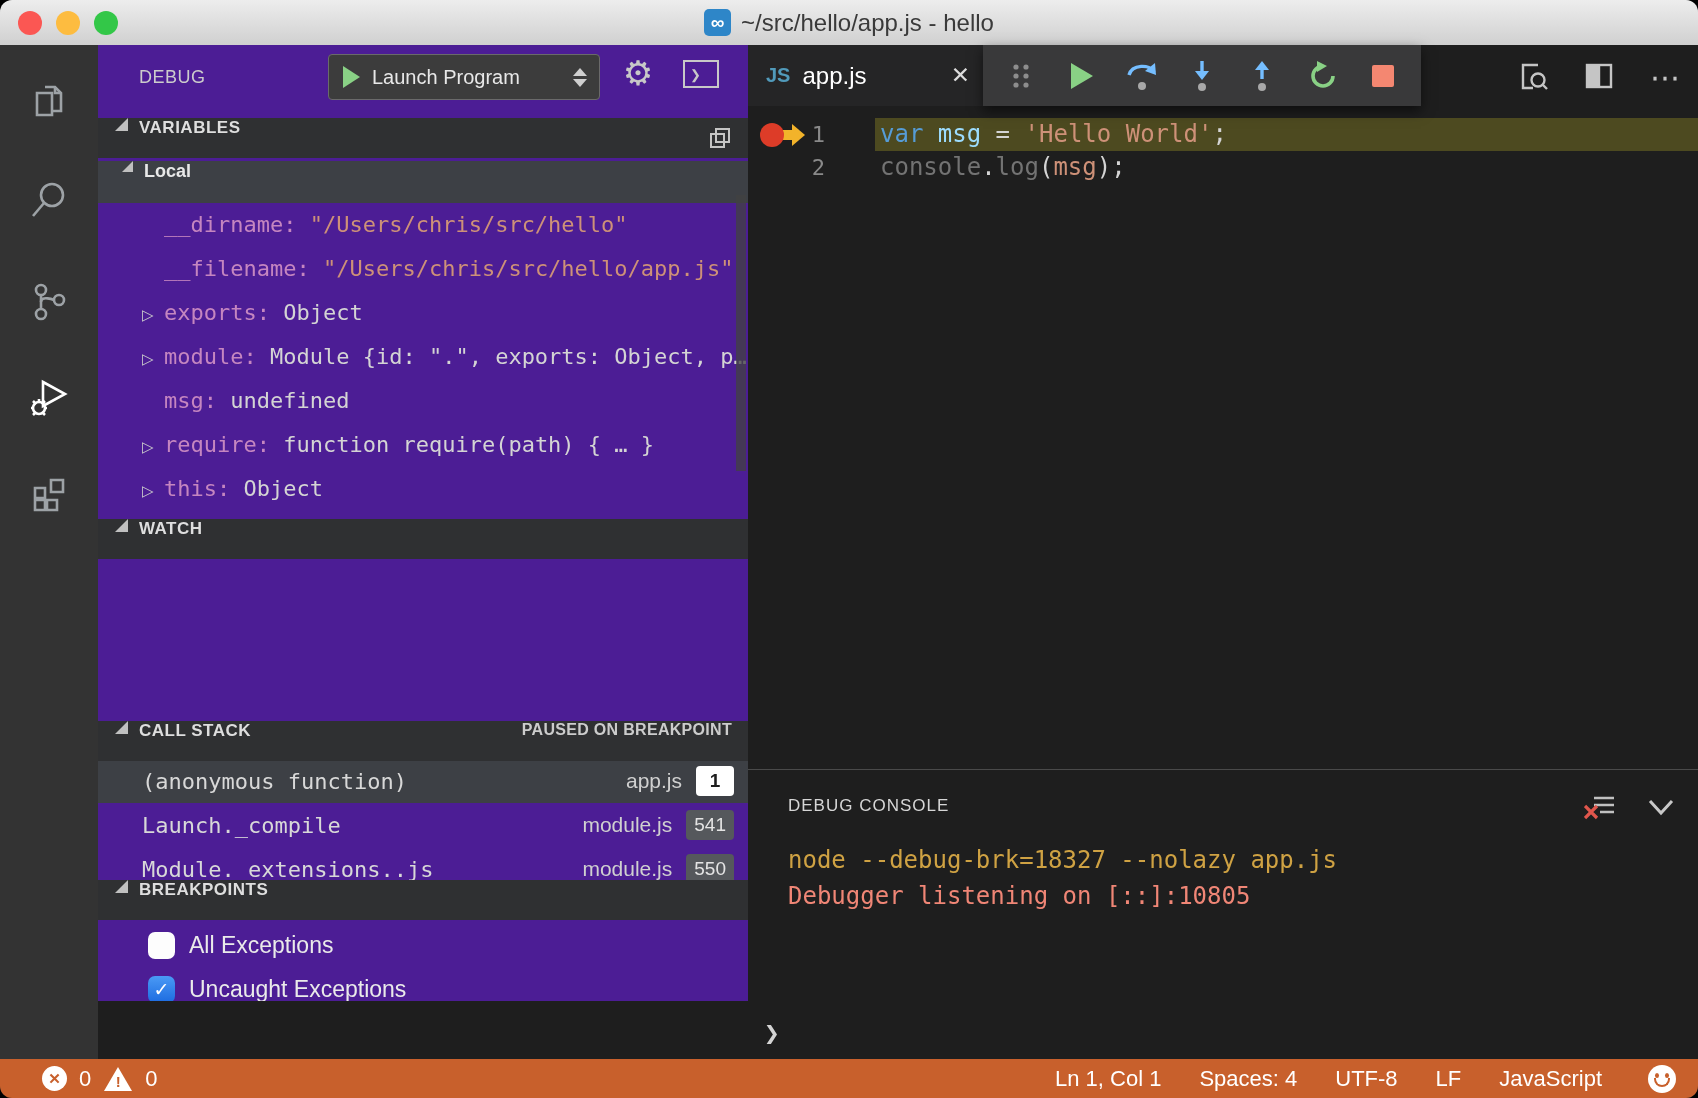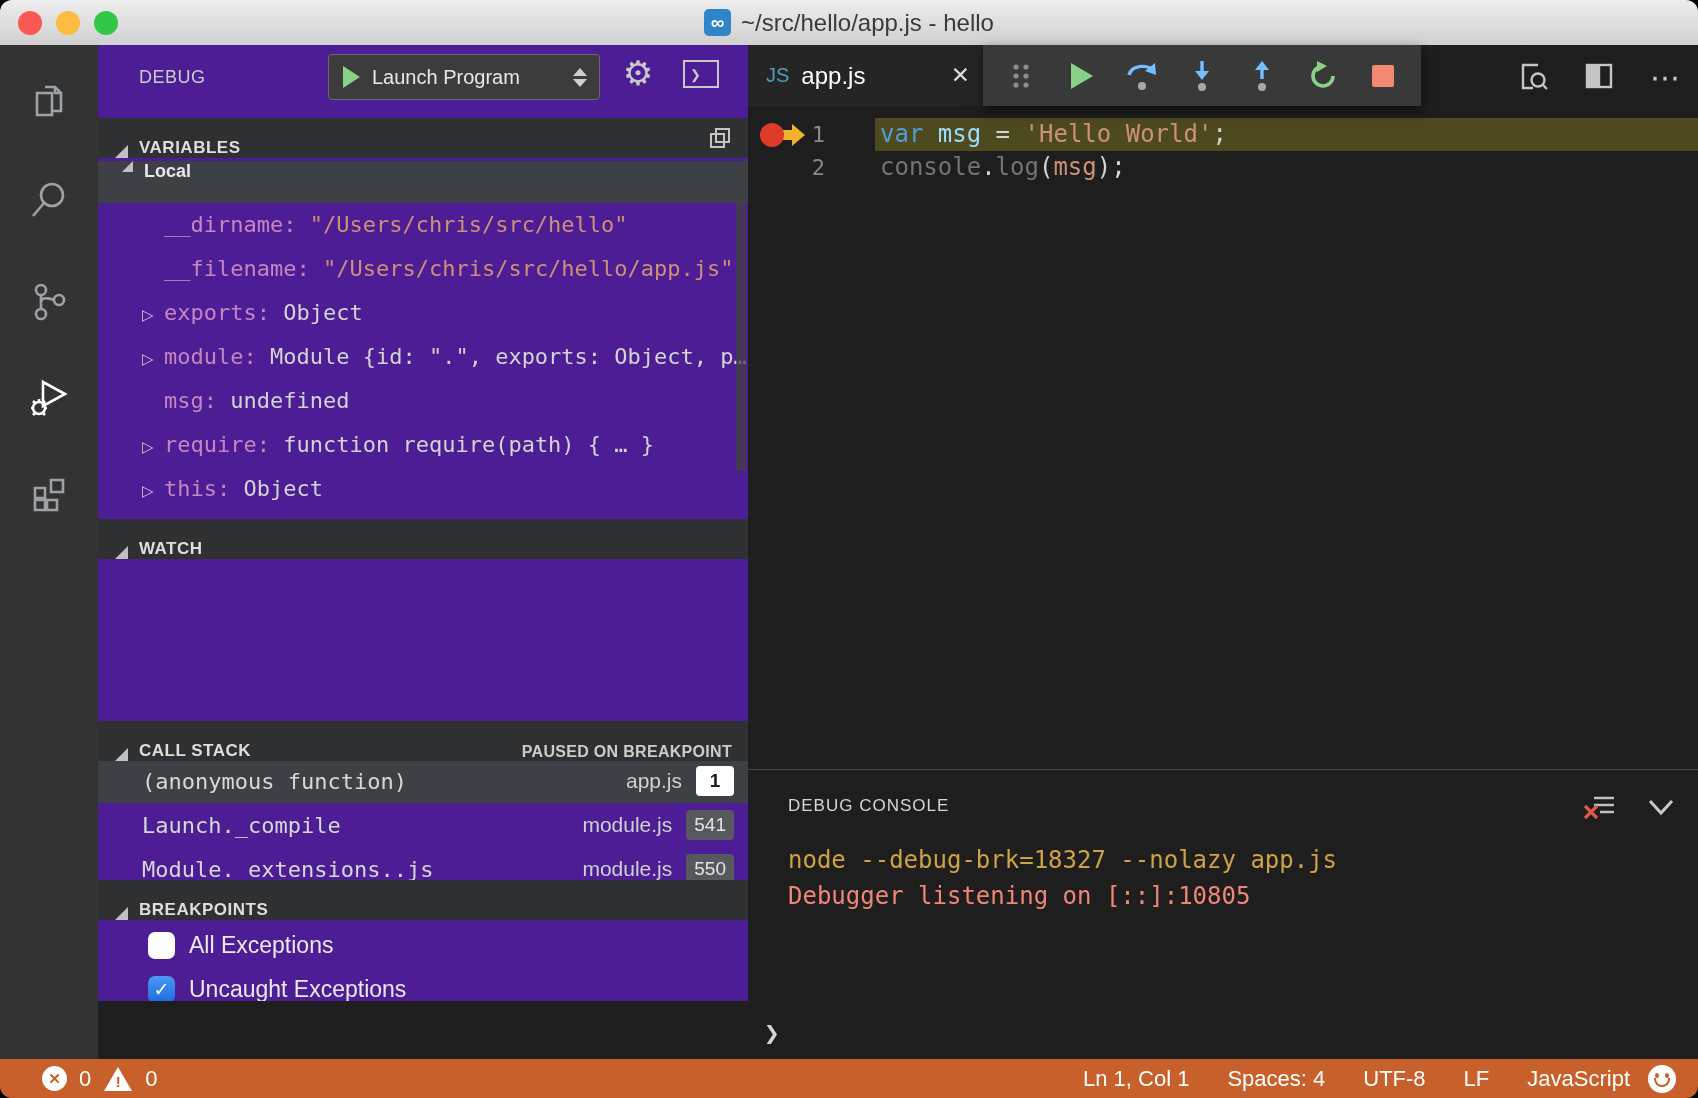--- a/index.html
+++ b/index.html
@@ -33,21 +33,21 @@
   .cfg-label{flex:1;color:#e8e8e8;font-size:20px;}
   .spinner{display:flex;flex-direction:column;gap:3px;margin-right:12px;}
   .sp-up{width:0;height:0;border-left:7px solid transparent;border-right:7px solid transparent;border-bottom:8px solid #cfcfcf;}
   .sp-dn{width:0;height:0;border-left:7px solid transparent;border-right:7px solid transparent;border-top:8px solid #cfcfcf;}
   .gear{position:absolute;left:520px;top:6px;width:40px;height:44px;color:#c8c8c8;
     font-family:"DejaVu Sans",sans-serif;font-size:34px;line-height:44px;text-align:center;}
   .consolebox{position:absolute;left:585px;top:15px;width:36px;height:28px;border:2px solid #c8c8c8;
     color:#c8c8c8;font-size:13px;line-height:25px;padding-left:5px;box-sizing:border-box;}
 
   .sechdr{position:absolute;left:0;width:650px;height:40px;background:#2f3032;display:flex;
-    align-items:flex-end;z-index:5;}
+    align-items:flex-start;z-index:5;}
   .sechdr .txt{font-size:17px;font-weight:bold;color:#dedede;letter-spacing:.5px;}
   .tri{width:13px;height:13px;background:#c0c0c0;clip-path:polygon(100% 0,100% 100%,0 100%);
     margin:0 11px 0 17px;}
   .paused{margin-left:auto;margin-right:16px;font-size:16px;font-weight:bold;color:#cccccc;letter-spacing:.3px;}
   .copyicon{position:absolute;right:17px;top:9px;width:22px;height:22px;}
   .copyicon svg{stroke:#c5c5c5;fill:none;stroke-width:2;}
 
   .scoperow{position:absolute;left:0;top:116px;width:650px;height:42px;background:#3d4045;
     display:flex;align-items:flex-start;}
   .scoperow .txt{font-size:18px;font-weight:bold;color:#e8e8e8;}
@@ -79,21 +79,21 @@
     display:flex;align-items:center;justify-content:center;font-size:19px;color:#fff;}
   .cb.on{background:linear-gradient(#4a9af5,#1c6be0);}
   .bplabel{margin-left:14px;font-size:23px;color:#eaeaea;}
   .bprow .badge{margin-left:auto;}
 
   
   .editor{position:absolute;left:748px;top:45px;width:950px;height:1014px;background:#1e1e1e;}
   .tabbar{position:absolute;left:0;top:0;width:950px;height:61px;background:#1e1e1e;}
   .tab{position:absolute;left:0;top:0;width:240px;height:61px;background:#252526;
     display:flex;align-items:center;box-sizing:border-box;padding:0 18px;}
-  .jsbadge{color:#519ABA;font-weight:normal;font-size:20px;margin-right:12px;}
+  .jsbadge{color:#519ABA;font-weight:bold;font-size:20px;margin-right:12px;}
   .tablabel{color:#ffffff;font-size:24px;}
   .tabclose{margin-left:auto;color:#dcdcdc;font-size:23px;}
   .editoractions{position:absolute;right:18px;top:16px;display:flex;gap:36px;align-items:center;}
   .editoractions svg{stroke:#c5c5c5;fill:none;stroke-width:2.4;}
   .dots{color:#c5c5c5;font-size:30px;line-height:28px;}
 
   .dbgbar{position:absolute;left:235px;top:0;width:422px;height:61px;background:#39393a;
     box-shadow:0 5px 12px rgba(0,0,0,.55);display:flex;align-items:center;
     justify-content:space-around;padding:0 8px;z-index:10;}
   .dbtn{width:36px;height:40px;display:flex;align-items:center;justify-content:center;}
@@ -122,21 +122,21 @@
   .statusbar{position:absolute;left:0;top:1059px;width:1698px;height:39px;background:#c8602c;
     color:#ffffff;display:flex;align-items:center;font-size:22px;}
   .sb-left{display:flex;align-items:center;gap:12px;margin-left:42px;}
   .werr{width:25px;height:25px;border-radius:50%;background:#fff;color:#c8602c;font-size:15px;
     font-weight:bold;display:flex;align-items:center;justify-content:center;}
   .wwarn{position:relative;width:30px;height:26px;}
   .wwarn .t3{position:absolute;left:1px;top:1px;width:0;height:0;border-left:14px solid transparent;
     border-right:14px solid transparent;border-bottom:24px solid #fff;}
   .wwarn .ex{position:absolute;left:0;top:7px;width:30px;text-align:center;color:#c8602c;
     font-size:15px;font-weight:bold;}
-  .sb-right{margin-left:auto;display:flex;align-items:center;gap:18px;margin-right:22px;}
+  .sb-right{margin-left:auto;display:flex;align-items:center;gap:46px;margin-right:22px;}
   .smiley{position:relative;width:28px;height:28px;border-radius:50%;background:#fff;}
   .smiley .e{position:absolute;top:8px;width:4px;height:5px;background:#c8602c;border-radius:50%;}
   .smiley .m{position:absolute;left:6px;top:13px;width:16px;height:9px;border:2.5px solid #c8602c;
     border-top:none;border-radius:0 0 16px 16px;box-sizing:border-box;}
 </style>
 </head>
 <body>
 
 <div id="window">
 

